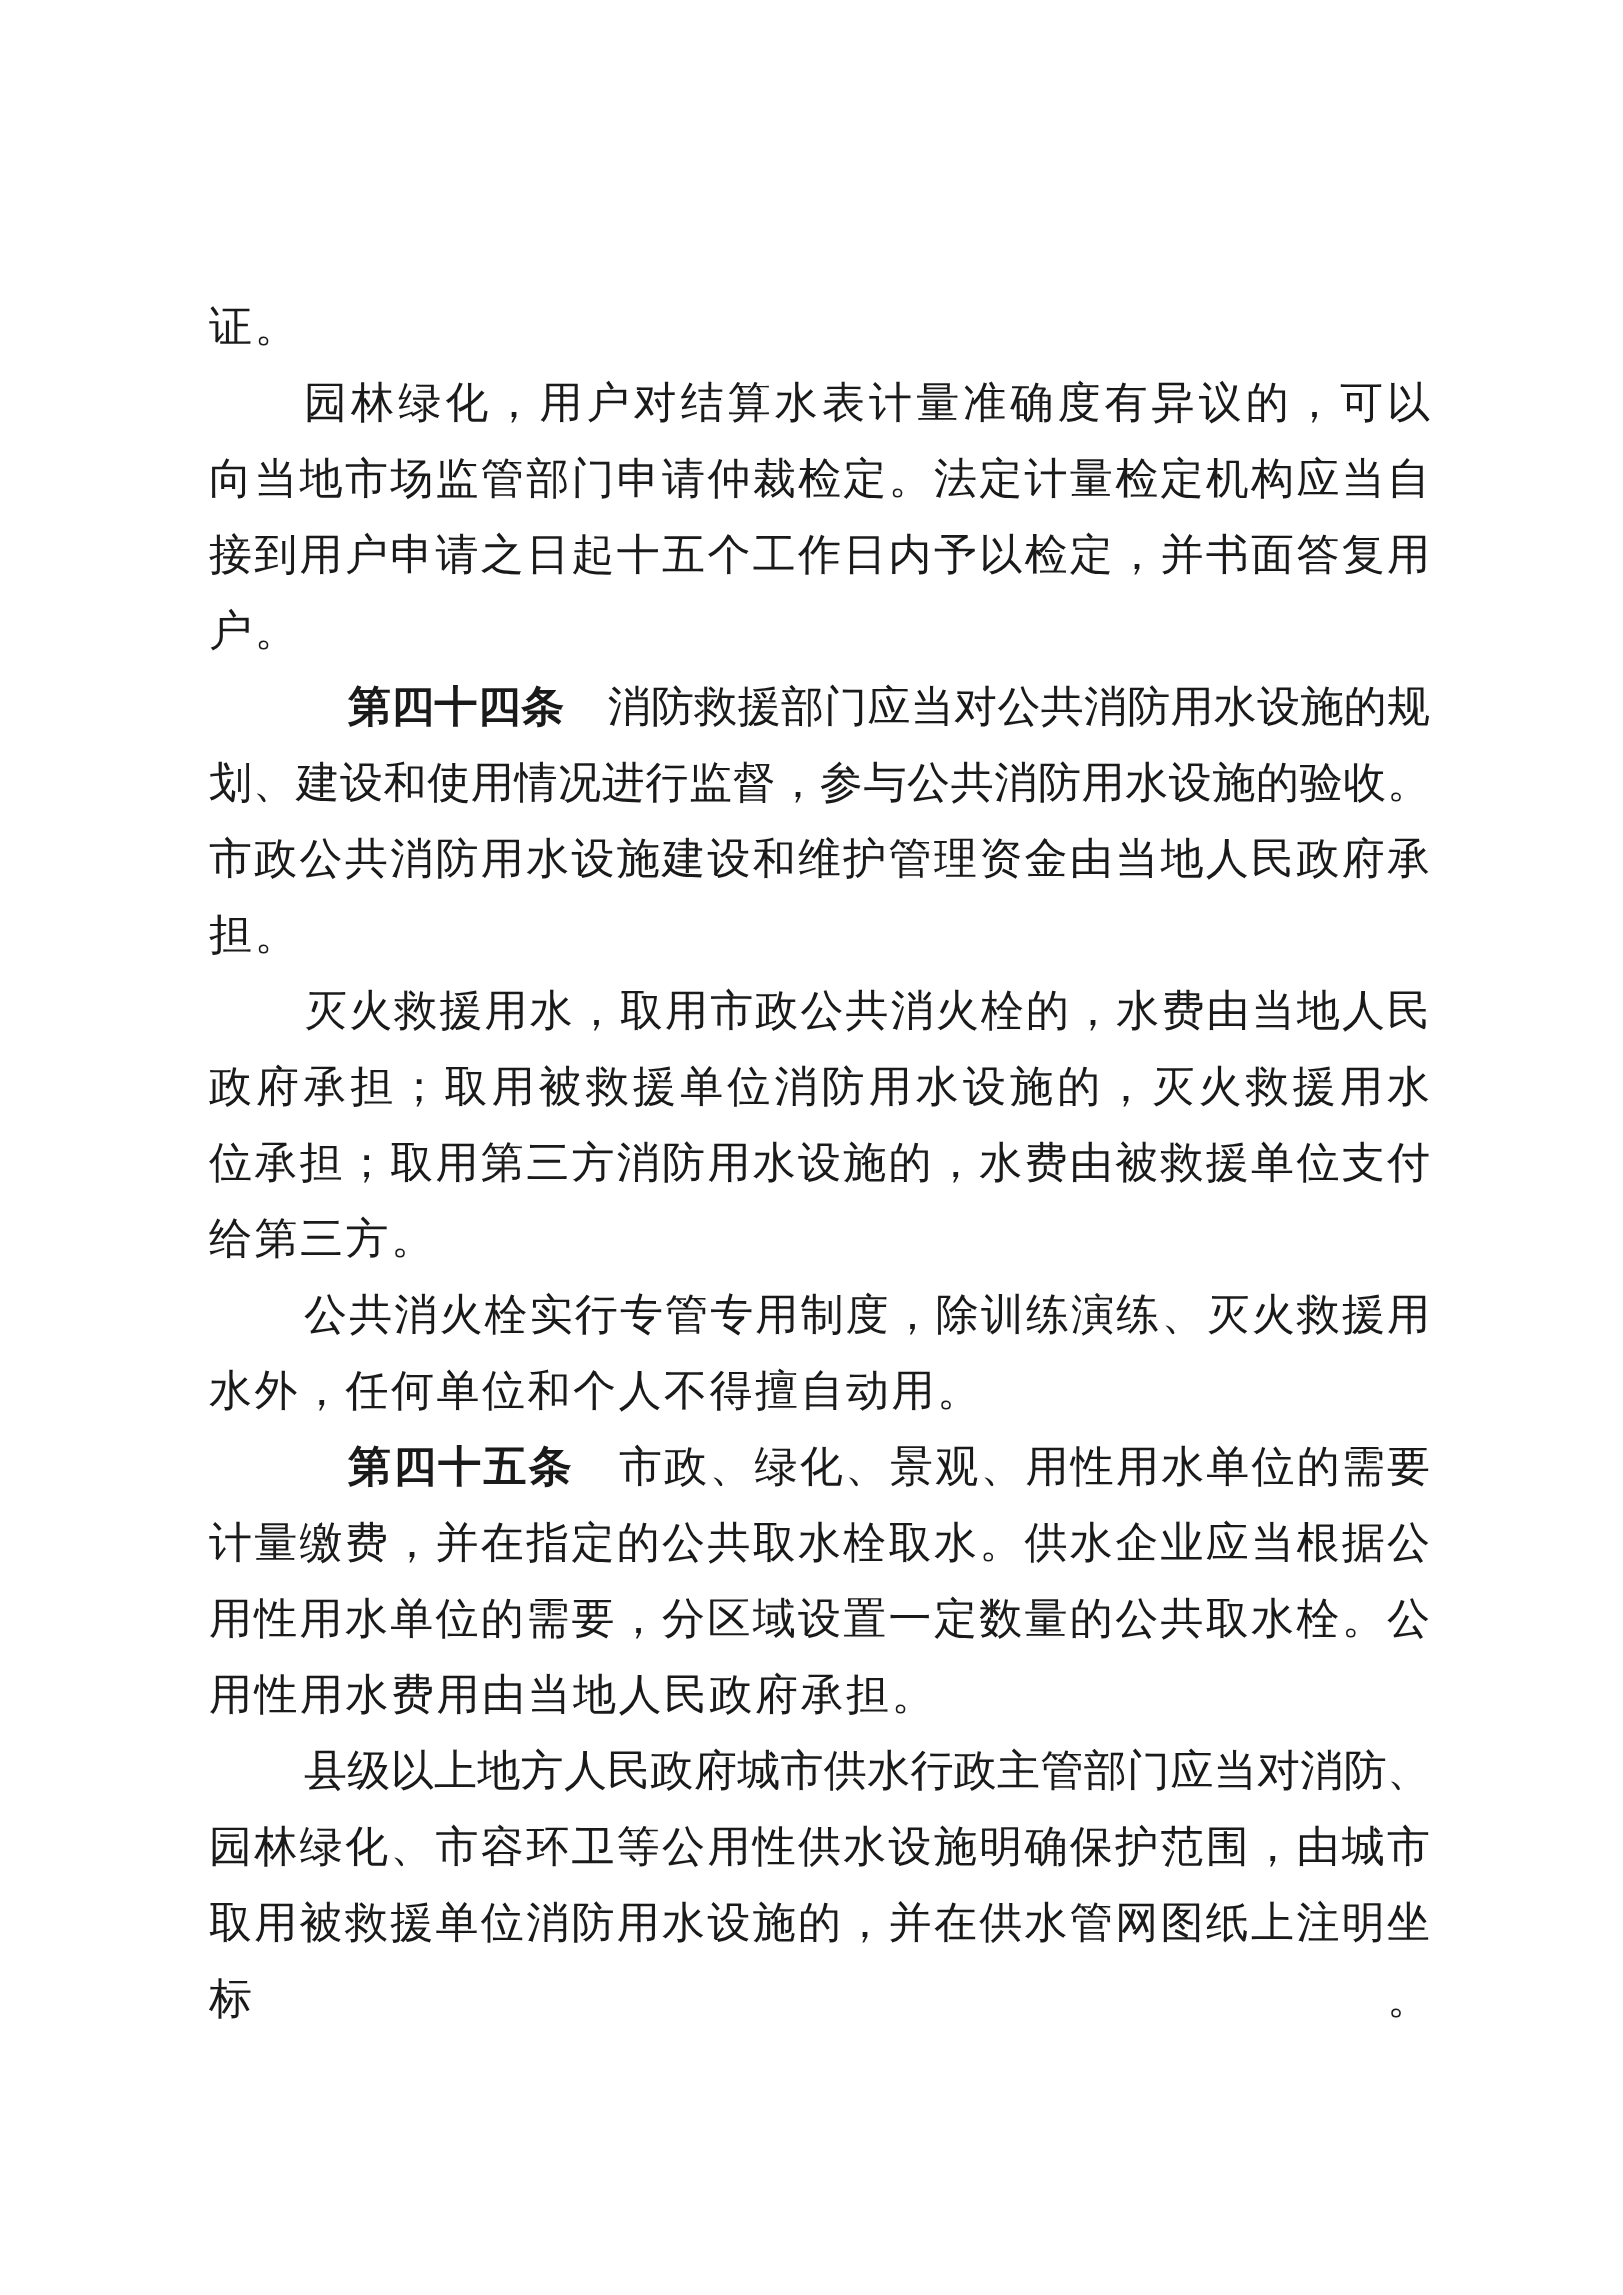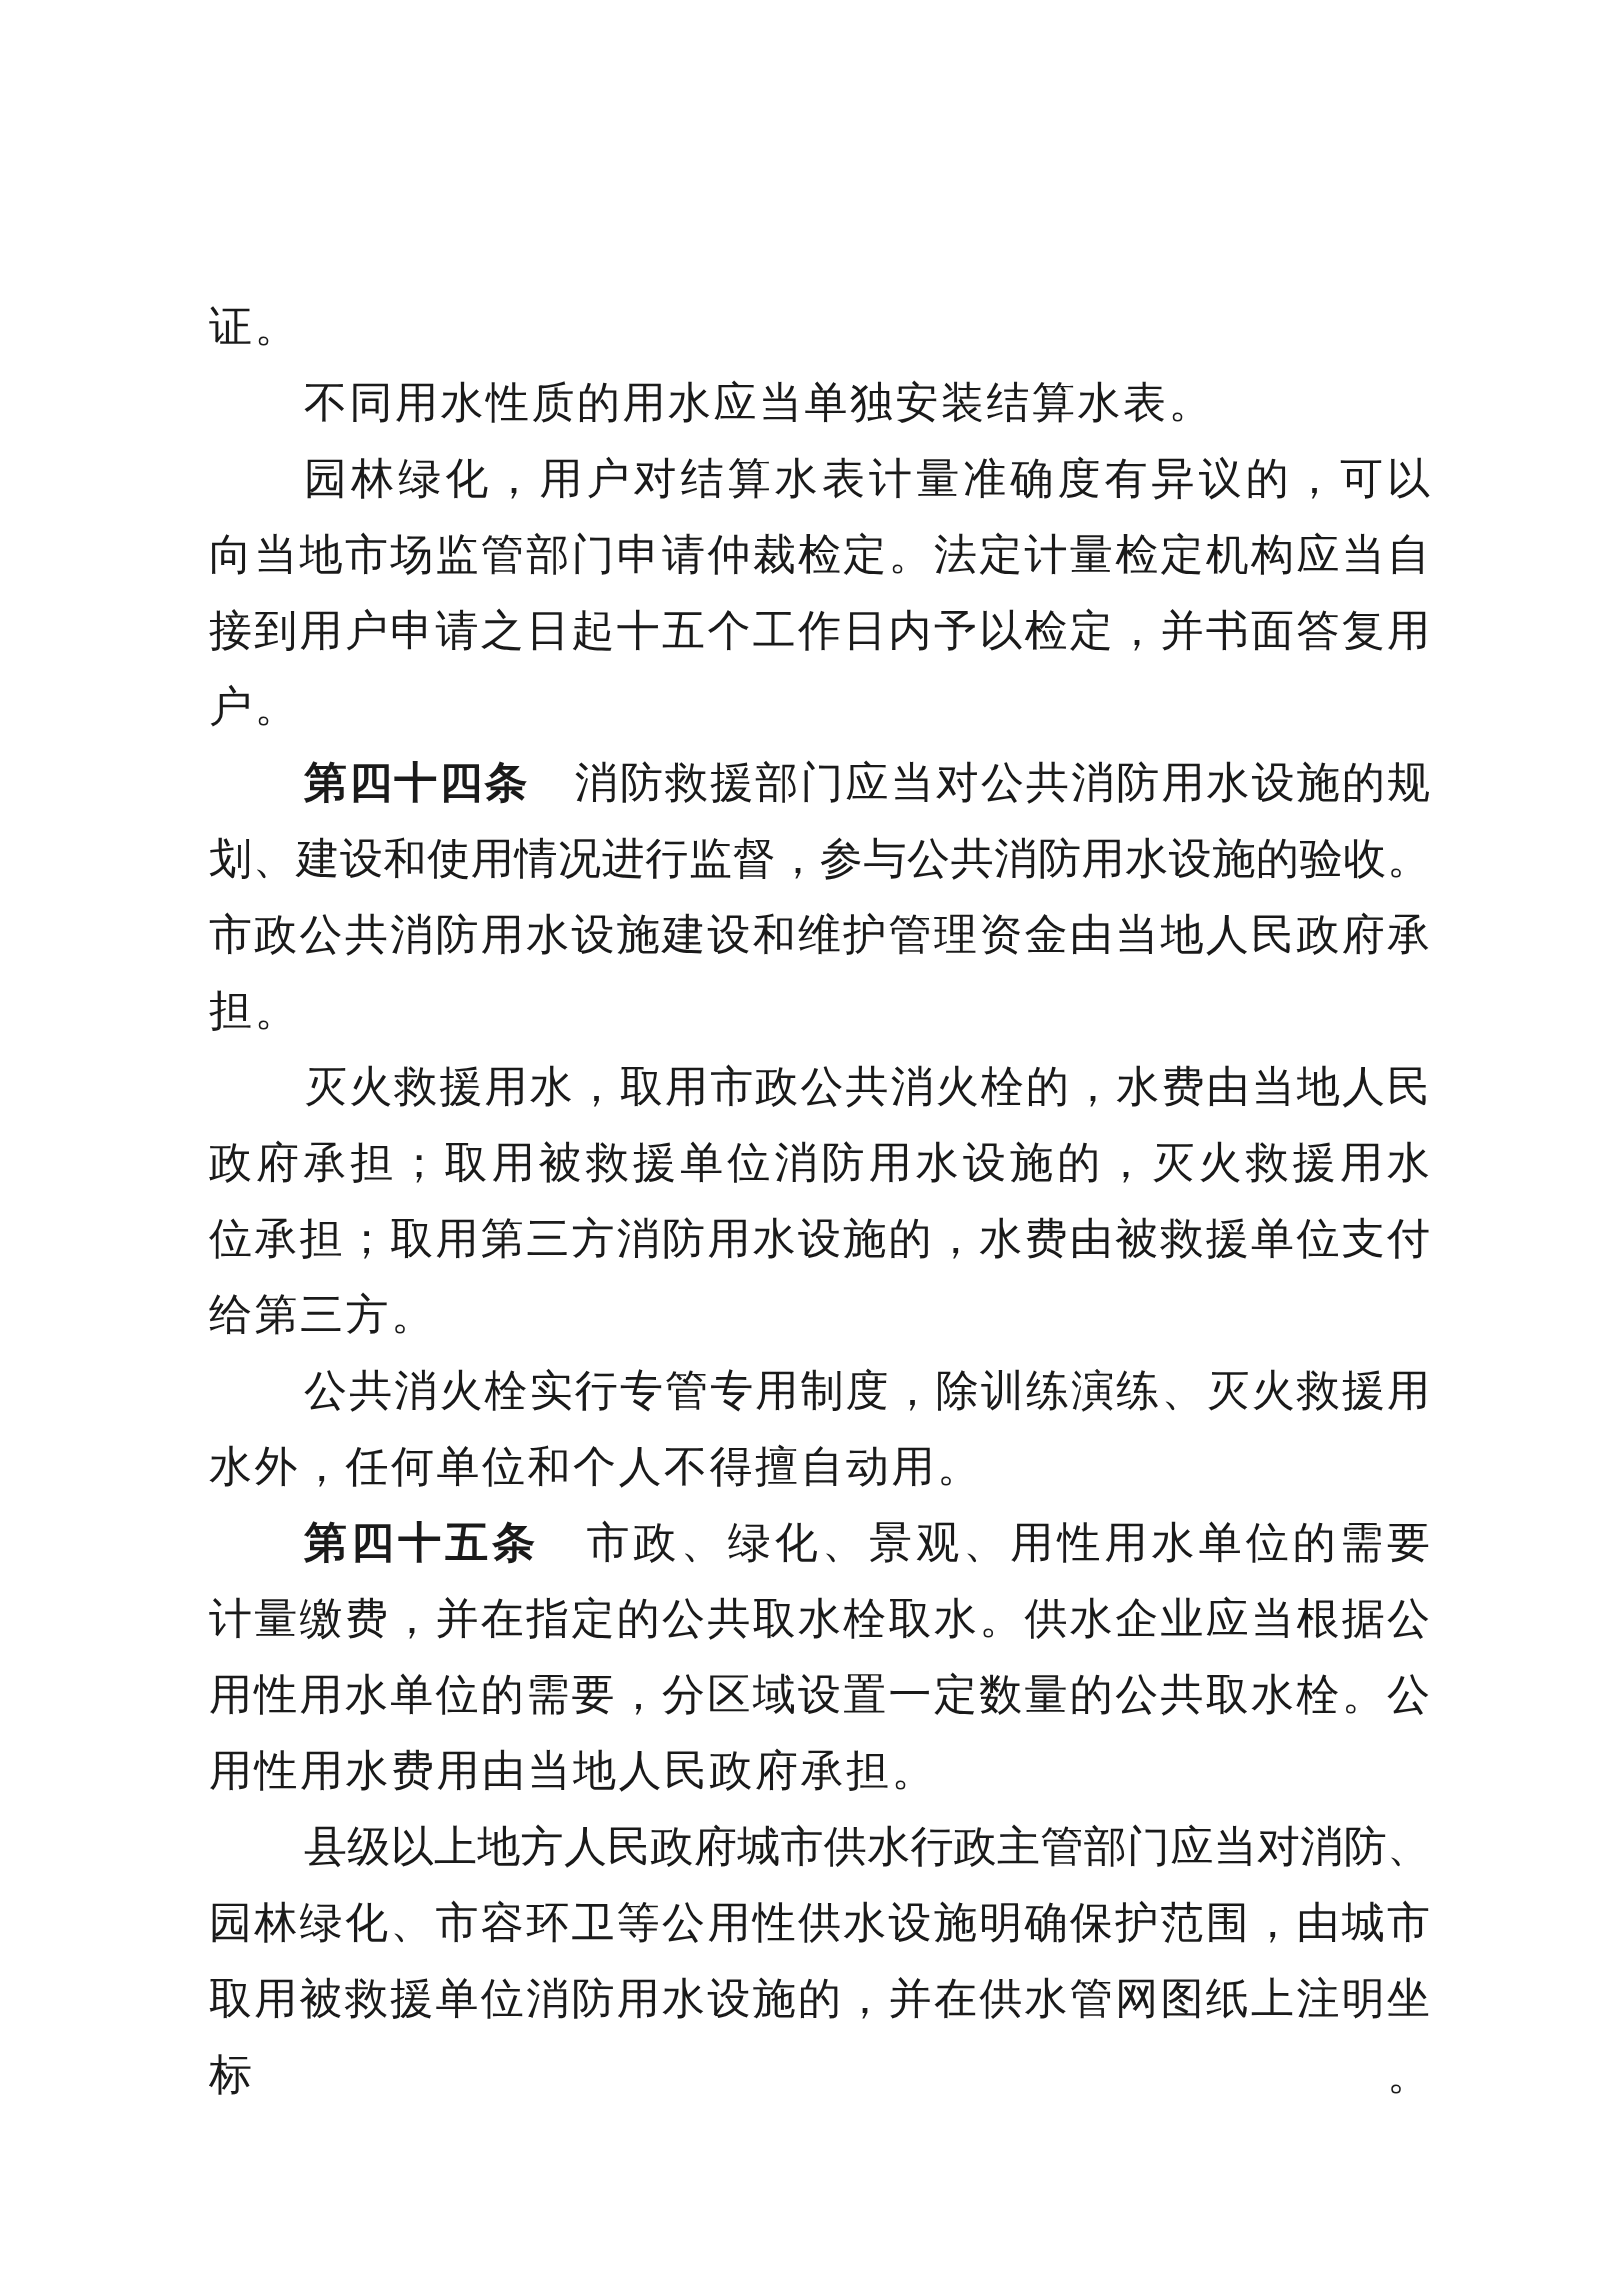--- a/index.html
+++ b/index.html
@@ -35,29 +35,29 @@
     text-align: justify;
     text-align-last: justify;
     text-justify: inter-character;
   }
   .line.indent {
     padding-left: 95px;
   }
   .seg-bold {
     font-family: Liberation Serif, serif;
     font-weight: 700;
+    margin-left: 44px;
   }
 </style>
 </head>
 <body>
 
 <div class="page">
   <div class="text-block" id="text-block">
       <div class="line"><span class="seg-regular">证。</span></div>
-      <div class="line indent"><span class="seg-regular">不同用水性质的用水应当单独安装结算水表。</span></div>
       <div class="line indent justify"><span class="seg-regular">园林绿化，用户对结算水表计量准确度有异议的，可以</span></div>
       <div class="line justify"><span class="seg-regular">向当地市场监管部门申请仲裁检定。法定计量检定机构应当自</span></div>
       <div class="line justify"><span class="seg-regular">接到用户申请之日起十五个工作日内予以检定，并书面答复用</span></div>
       <div class="line"><span class="seg-regular">户。</span></div>
       <div class="line indent justify"><span class="seg-bold">第四十四条</span><span class="seg-regular">　消防救援部门应当对公共消防用水设施的规</span></div>
       <div class="line justify"><span class="seg-regular">划、建设和使用情况进行监督，参与公共消防用水设施的验收。</span></div>
       <div class="line justify"><span class="seg-regular">市政公共消防用水设施建设和维护管理资金由当地人民政府承</span></div>
       <div class="line"><span class="seg-regular">担。</span></div>
       <div class="line indent justify"><span class="seg-regular">灭火救援用水，取用市政公共消火栓的，水费由当地人民</span></div>
       <div class="line justify"><span class="seg-regular">政府承担；取用被救援单位消防用水设施的，灭火救援用水</span></div>

